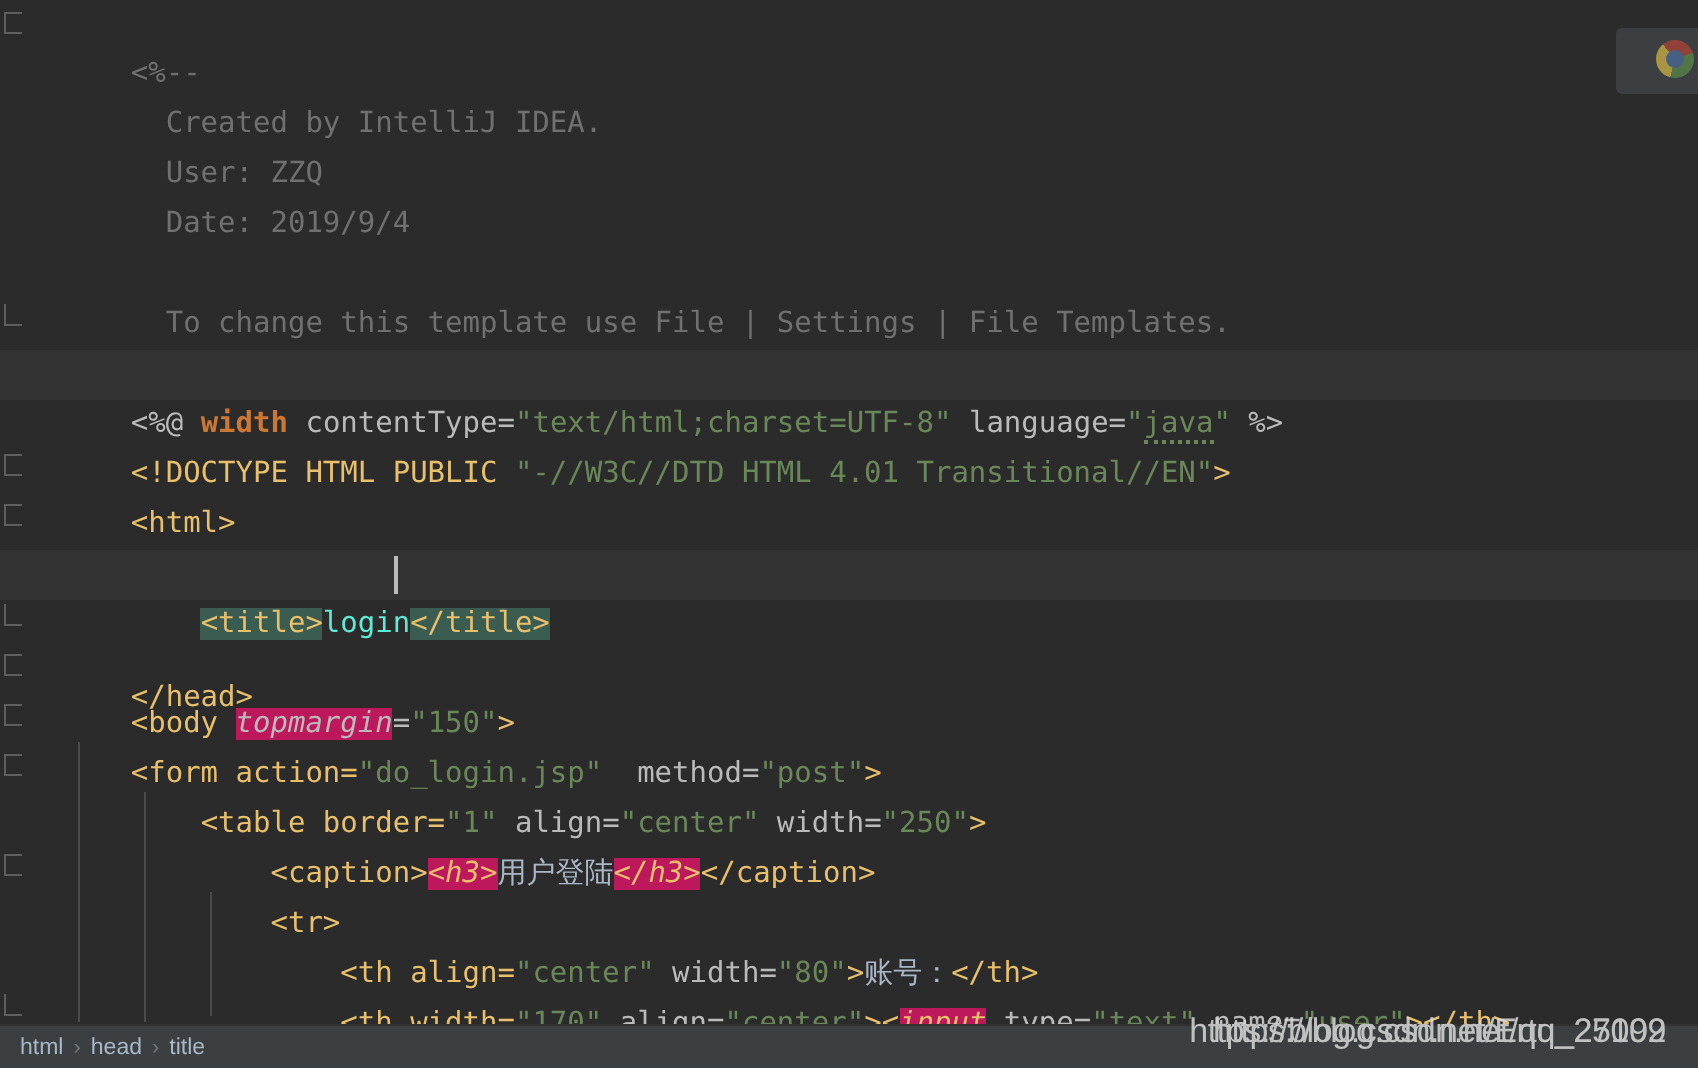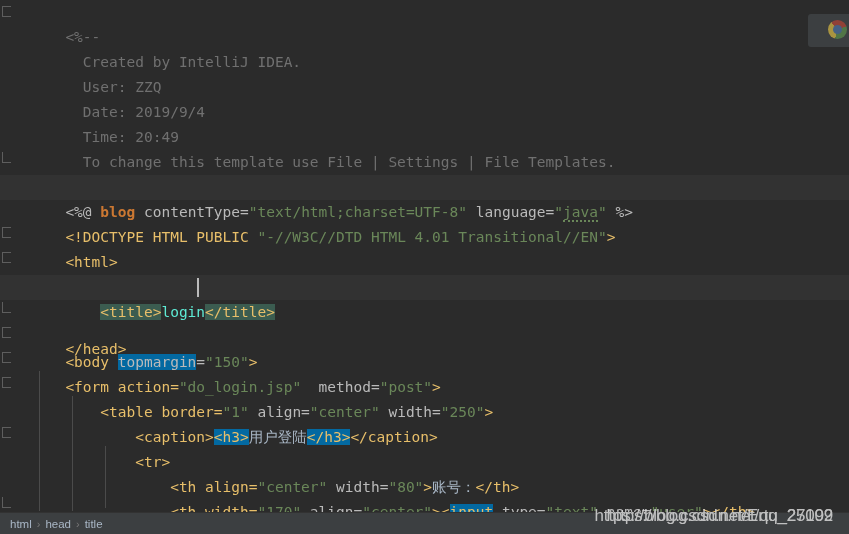--- a/index.html
+++ b/index.html
@@ -57,21 +57,21 @@
   .cmt   { color: #707070; }
   .tag   { color: #e8bf6a; text-align: center; }
   .attr  { color: #bababa; }
   .str   { color: #6a8759; }
   .kw    { color: #cc7832; font-weight: bold; }
   .plain { color: #5eead4; }
   .cn    { color: #a9b7c6; }
 
   
   .hl-tagpair { background: #3b5c50; }
-  .hl-warn    { background: #0369a1; }
+  .hl-warn    { background: #be185d; font-style: italic; }
 
   
   .squig {
     border-bottom: 2px dotted #6a8759;
     padding-bottom: 0px;
   }
 
   
   .fold {
     position: absolute;
@@ -196,34 +196,31 @@
     </div>
 
     <div class="line" style="top:25px;">
       <span class="txt"><span class="cmt">  Created by IntelliJ IDEA.</span></span>
     </div>
 
     <div class="line" style="top:75px;">
       <span class="txt"><span class="cmt">  Date: 2019/9/4</span></span>
     </div>
 
-    <div class="line" style="top:100px;">
-      <span class="txt"><span class="cmt">  Time: 20:49</span></span>
-    </div>
 
     <div class="line" style="top:125px;">
       <span class="txt"><span class="cmt">  To change this template use File | Settings | File Templates.</span></span>
     </div>
 
     <div class="line" style="top:150px;">
       <span class="txt"><span class="cmt">--%&gt;</span></span>
     </div>
 
     <div class="line lit" style="top:175px;">
-      <span class="txt"><span class="attr">&lt;%@</span><span class="plain"> </span><span class="kw">blog</span><span class="attr"> contentType=</span><span class="str">"text/html;charset=UTF-8"</span><span class="attr"> language=</span><span class="str">"</span><span class="str squig">java</span><span class="str">"</span><span class="attr"> %&gt;</span></span>
+      <span class="txt"><span class="attr">&lt;%@</span><span class="plain"> </span><span class="kw">width</span><span class="attr"> contentType=</span><span class="str">"text/html;charset=UTF-8"</span><span class="attr"> language=</span><span class="str">"</span><span class="str squig">java</span><span class="str">"</span><span class="attr"> %&gt;</span></span>
     </div>
 
     <div class="line" style="top:200px;">
       <span class="txt"><span class="tag">&lt;!DOCTYPE HTML PUBLIC </span><span class="str">"-//W3C//DTD HTML 4.01 Transitional//EN"</span><span class="tag">&gt;</span></span>
     </div>
 
     <div class="line" style="top:225px;">
       <span class="txt"><span class="tag">&lt;html&gt;</span></span>
     </div>
 

